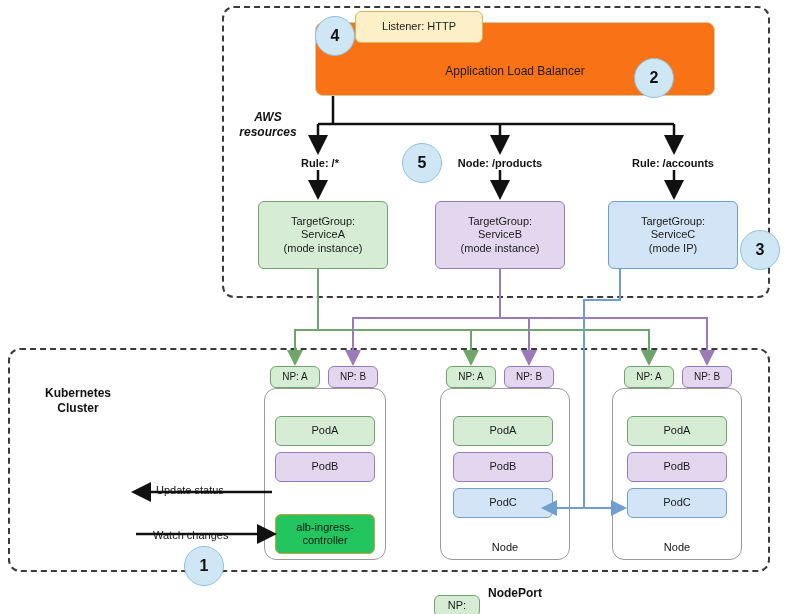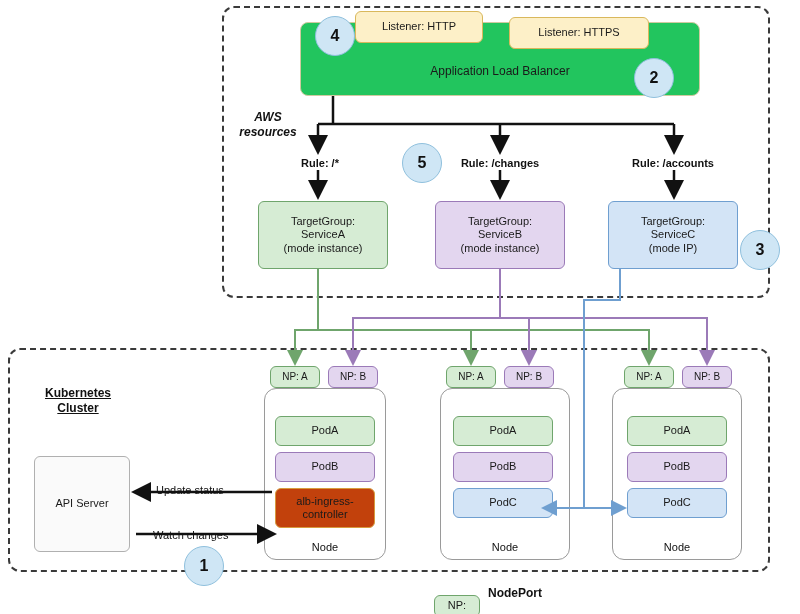--- a/index.html
+++ b/index.html
@@ -71,25 +71,25 @@
     color: #111;
     font-size: 16px;
     font-weight: bold;
     display: flex;
     align-items: center;
     justify-content: center;
   }
 
   
   .c-yellow { background: #fdf0c8; border-color: #d9b85c; }
-  .c-cream  { background: #22c55e; border-color: #cfcaa0; }
+  .c-cream  { background: #f97316; border-color: #cfcaa0; margin-left: 15px; }
   .c-green  { background: #d6ecd4; border-color: #6fa56c; }
   .c-purple { background: #e3d6ef; border-color: #9b7ab8; }
   .c-blue   { background: #d3e4f6; border-color: #6f9fd0; }
-  .c-orange { background: #c2410c; border-color: #d79b3e; }
+  .c-orange { background: #22c55e; border-color: #d79b3e; margin-top: 26px; }
   .c-white  { background: #fafafa; border-color: #b0b0b0; }
 
   .node-group {
     border: 1px solid #9a9a9a;
     border-radius: 12px;
     background: #ffffff;
   }
   .node-label {
     position: absolute;
     bottom: 6px;
@@ -123,38 +123,35 @@
 
 <div id="stage">
 
   <div class="abs dashed" style="left:222px; top:6px; width:548px; height:292px;"></div>
   <div class="abs dashed" style="left:8px; top:348px; width:762px; height:224px;"></div>
 
   <div class="abs lbl" style="left:226px; top:110px; width:84px;font-style:italic;">
     <div>AWS</div>
     <div>resources</div>
   </div>
-  <div class="abs lbl" style="left:28px; top:386px; width:100px;text-decoration:underline;">
+  <div class="abs lbl" style="left:28px; top:386px; width:100px;">
     <div>Kubernetes</div>
     <div>Cluster</div>
   </div>
 
   <div class="abs box c-cream" style="left:300px; top:22px; width:400px; height:74px; border-radius:8px; align-items:flex-end; justify-content:center;">
     <div style="width:100%; text-align:center; font-size:12px; padding-bottom:16px;">Application Load Balancer</div>
   </div>
 
   <div class="abs box c-yellow" style="left:355px; top:11px; width:128px; height:32px; font-size:11px;">
     <span>Listener: HTTP</span>
   </div>
-  <div class="abs box c-yellow" style="left:509px; top:17px; width:140px; height:32px; font-size:11px;">
-    <span>Listener: HTTPS</span>
-  </div>
 
   <div class="abs rule-lbl" style="left:255px; top:157px; width:130px;">Rule: /*</div>
-  <div class="abs rule-lbl" style="left:435px; top:157px; width:130px;">Rule: /changes</div>
+  <div class="abs rule-lbl" style="left:435px; top:157px; width:130px;">Node: /products</div>
   <div class="abs rule-lbl" style="left:608px; top:157px; width:130px;">Rule: /accounts</div>
 
   <div class="abs box c-green" style="left:258px; top:201px; width:130px; height:68px;">
     <div class="small-lbl" style="font-size:11px;">
       <div>TargetGroup:</div>
       <div>ServiceA</div>
       <div>(mode instance)</div>
     </div>
   </div>
   <div class="abs box c-purple" style="left:435px; top:201px; width:130px; height:68px;">
@@ -165,23 +162,20 @@
     </div>
   </div>
   <div class="abs box c-blue" style="left:608px; top:201px; width:130px; height:68px;">
     <div class="small-lbl" style="font-size:11px;">
       <div>TargetGroup:</div>
       <div>ServiceC</div>
       <div>(mode IP)</div>
     </div>
   </div>
 
-  <div class="abs box c-white" style="left:34px; top:456px; width:96px; height:96px; font-size:11px;">
-    <span>API Server</span>
-  </div>
 
   <div class="abs node-group" style="left:264px; top:388px; width:122px; height:172px;">
     <div class="node-label">Node</div>
   </div>
   <div class="abs box c-green" style="left:270px; top:366px; width:50px; height:22px; font-size:10px;">
     <span>NP: A</span>
   </div>
   <div class="abs box c-purple" style="left:328px; top:366px; width:50px; height:22px; font-size:10px;">
     <span>NP: B</span>
   </div>

